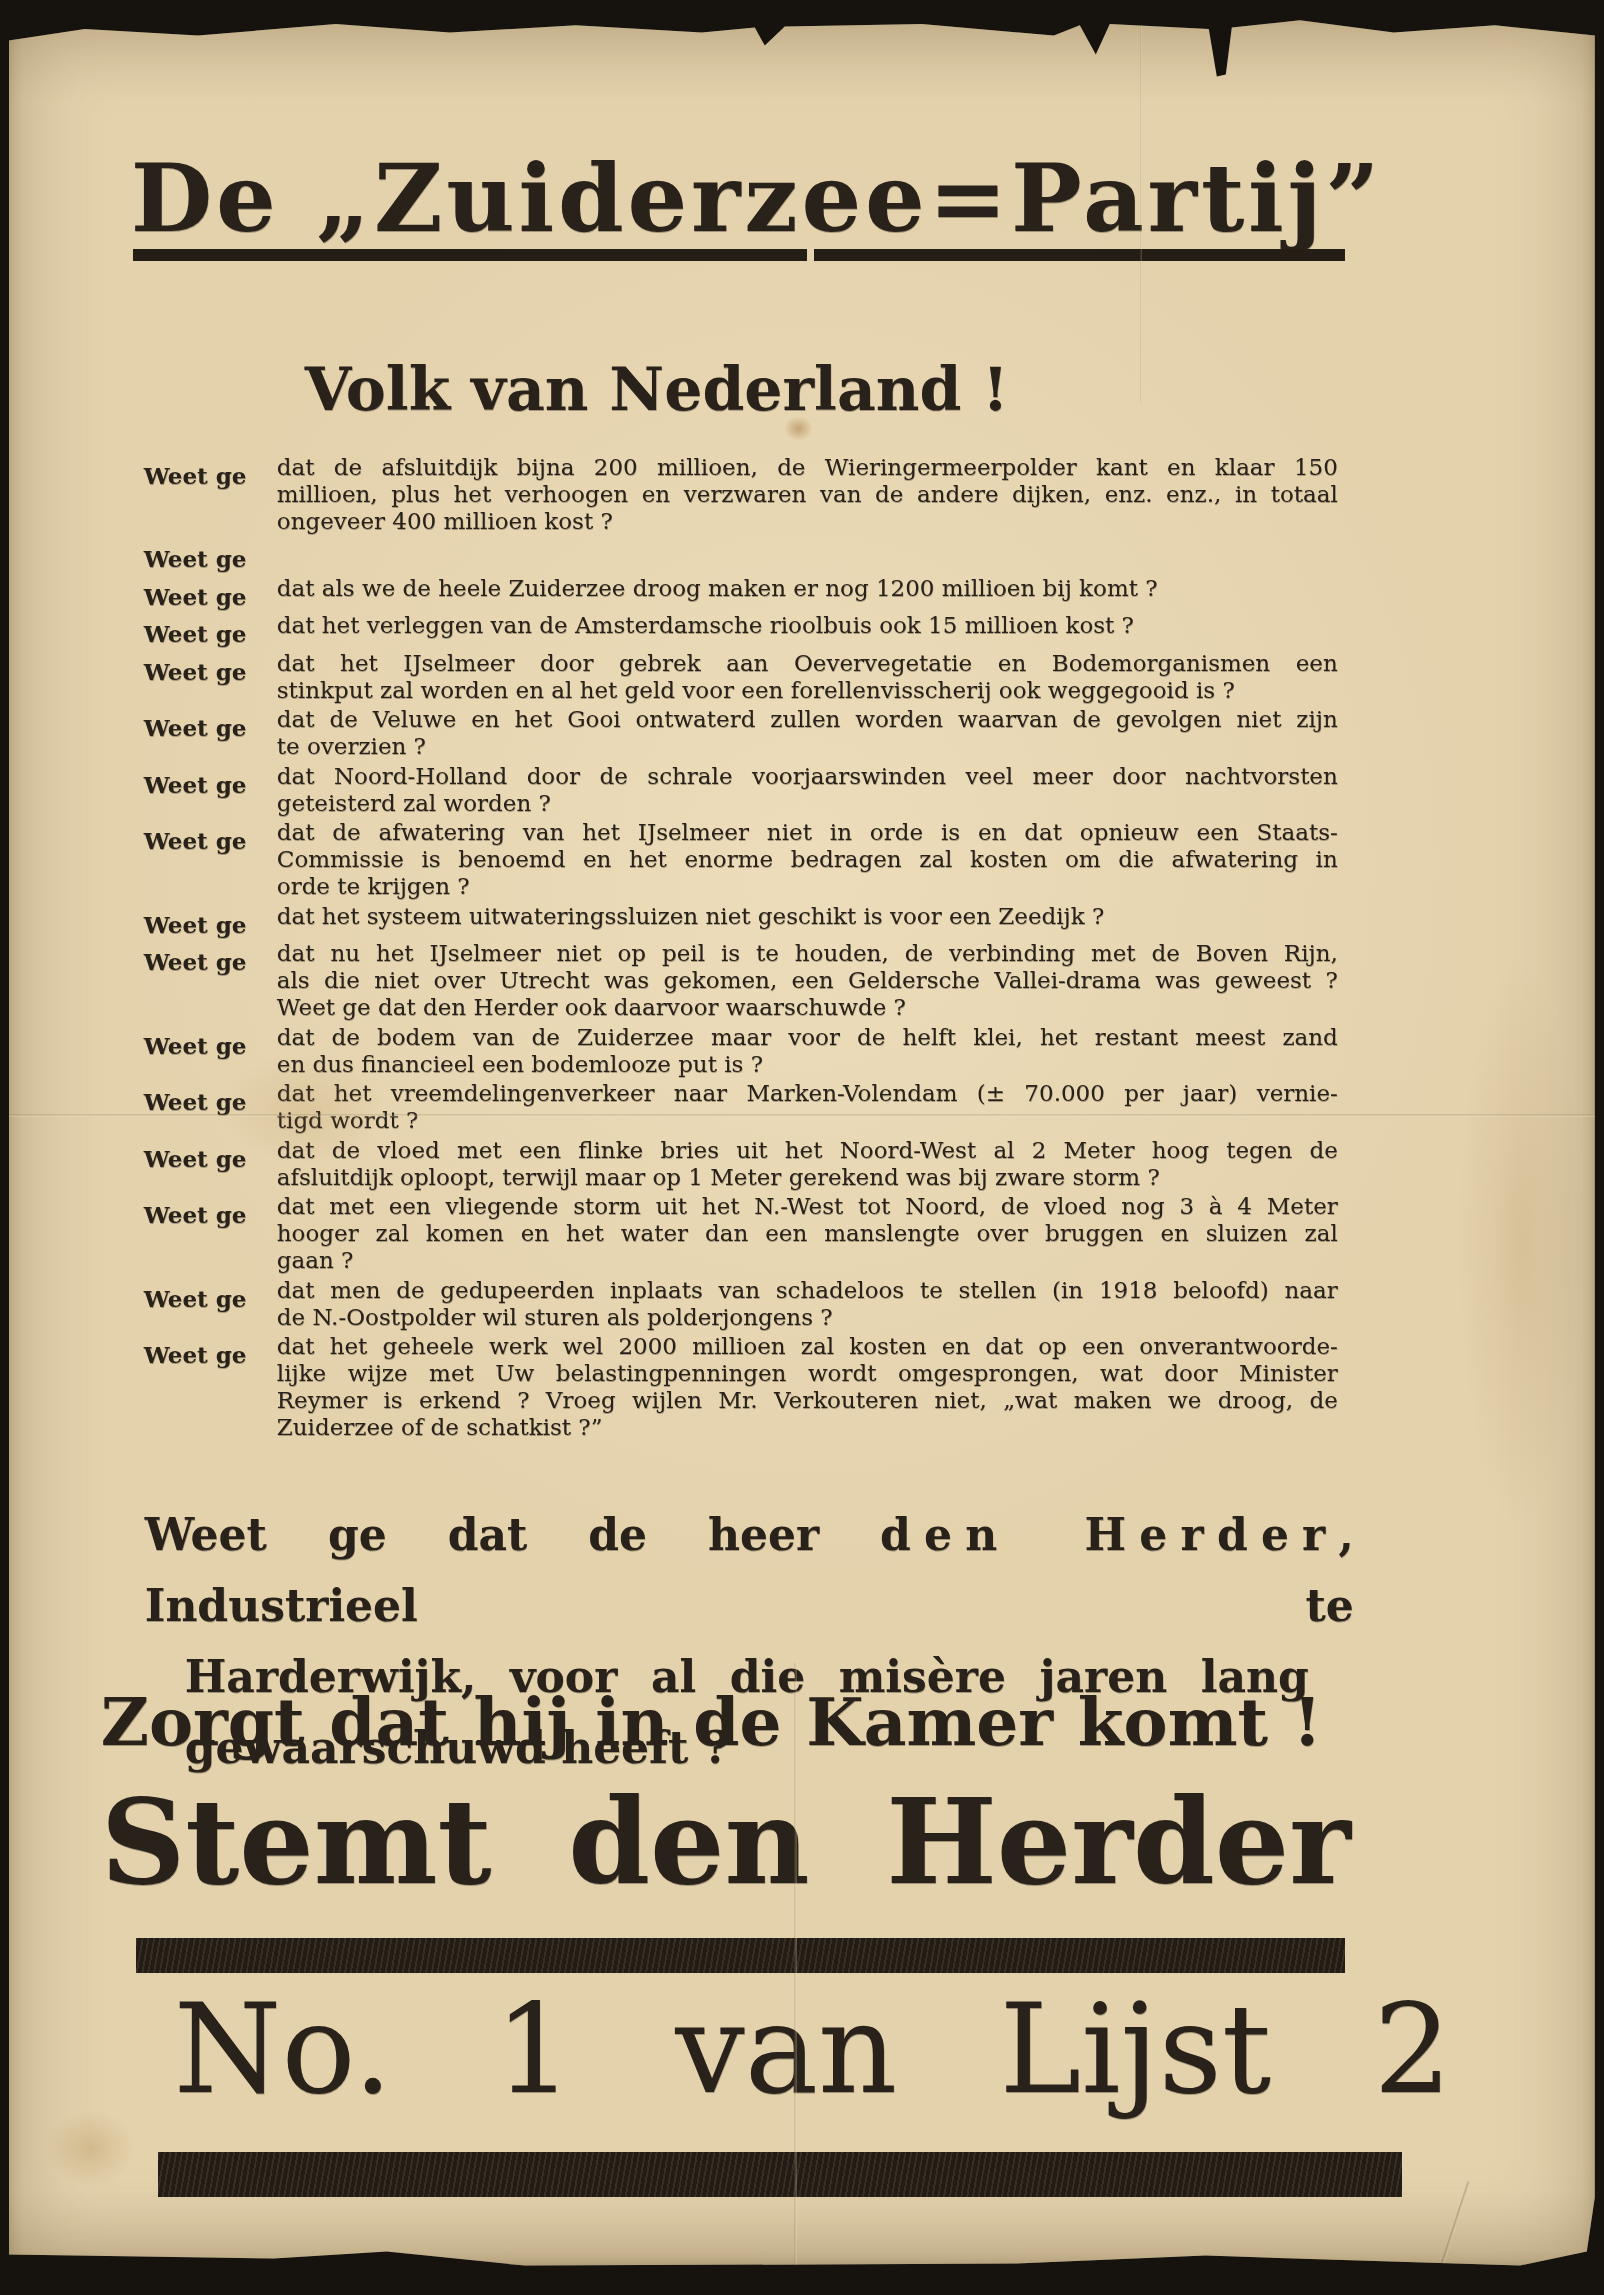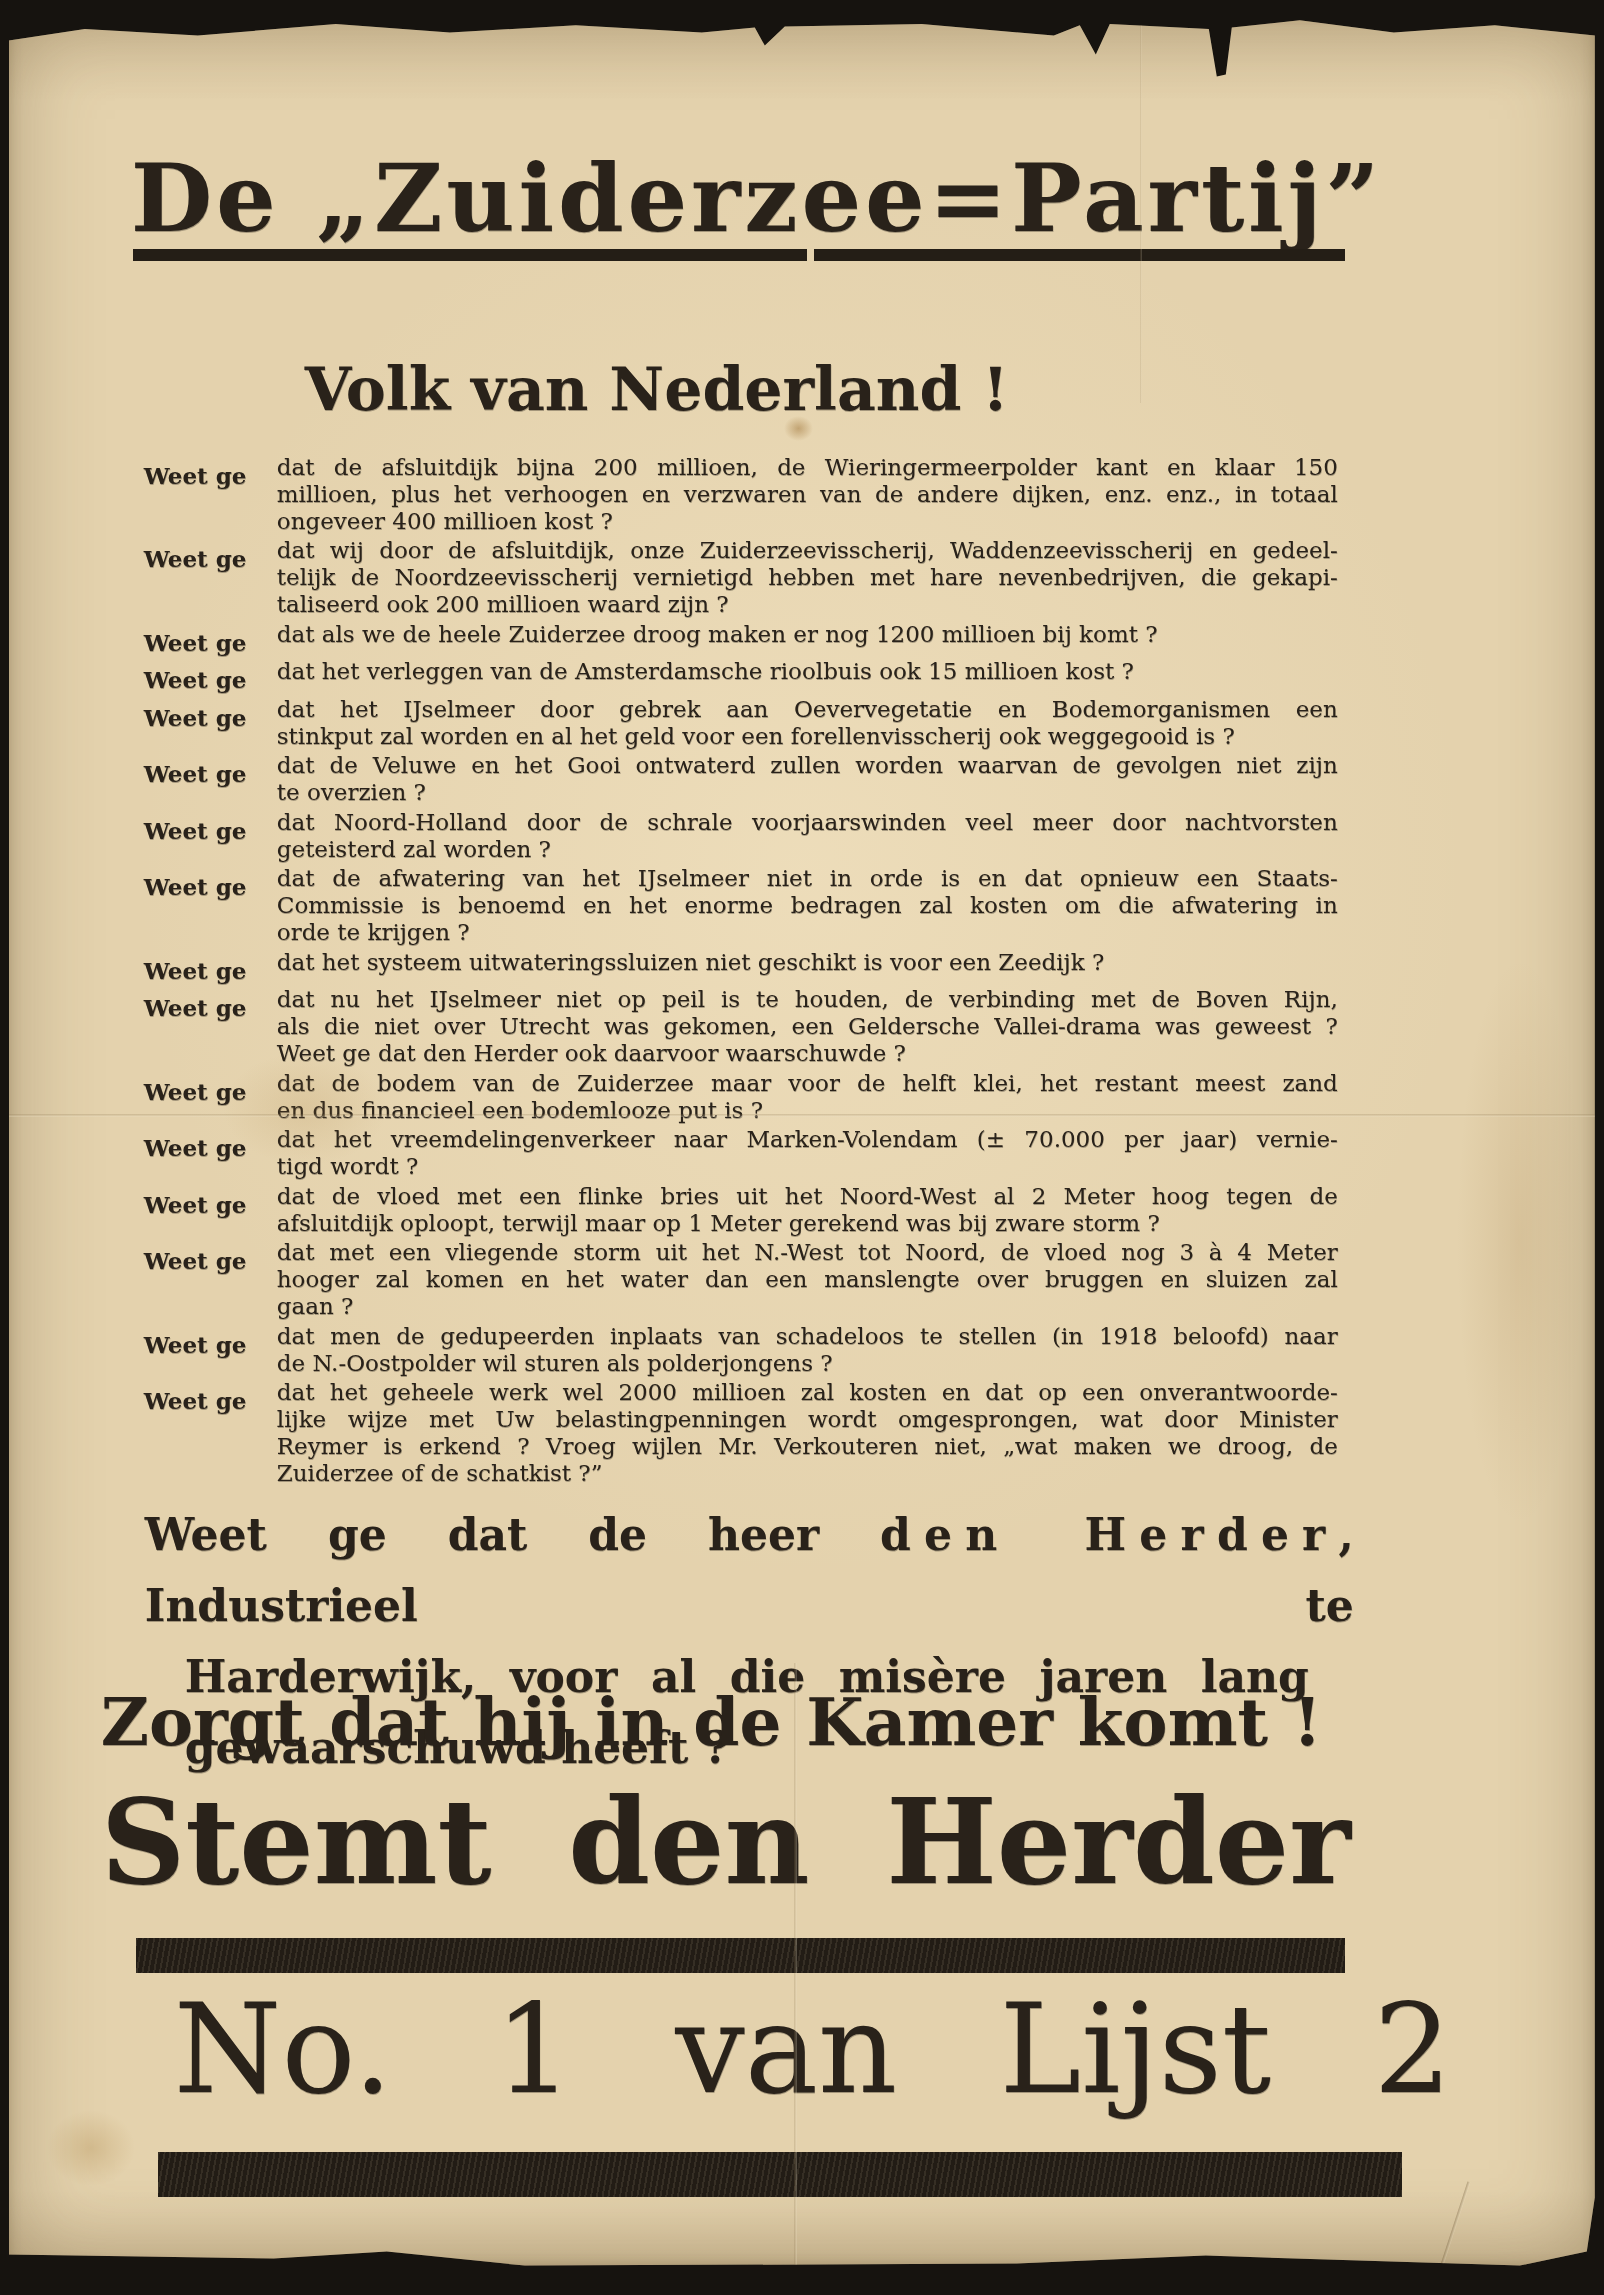--- a/index.html
+++ b/index.html
@@ -64,25 +64,20 @@
         <div class="row">
           <div class="lab">Weet ge</div>
           <div>
             <div class="jline">dat de afsluitdijk bijna 200 millioen, de Wieringermeerpolder kant en klaar 150</div>
             <div class="jline">millioen, plus het verhoogen en verzwaren van de andere dijken, enz. enz., in totaal</div>
             <div class="lline">ongeveer 400 millioen kost ?</div>
           </div>
         </div>
         <div class="row">
           <div class="lab">Weet ge</div>
-          <div>
-            <div class="jline">dat wij door de afsluitdijk, onze Zuiderzeevisscherij, Waddenzeevisscherij en gedeel-</div>
-            <div class="jline">telijk de Noordzeevisscherij vernietigd hebben met hare nevenbedrijven, die gekapi-</div>
-            <div class="lline">taliseerd ook 200 millioen waard zijn ?</div>
-          </div>
         </div>
         <div class="row">
           <div class="lab">Weet ge</div>
           <div>
             <div class="lline">dat als we de heele Zuiderzee droog maken er nog 1200 millioen bij komt ?</div>
           </div>
         </div>
         <div class="row">
           <div class="lab">Weet ge</div>
           <div>

